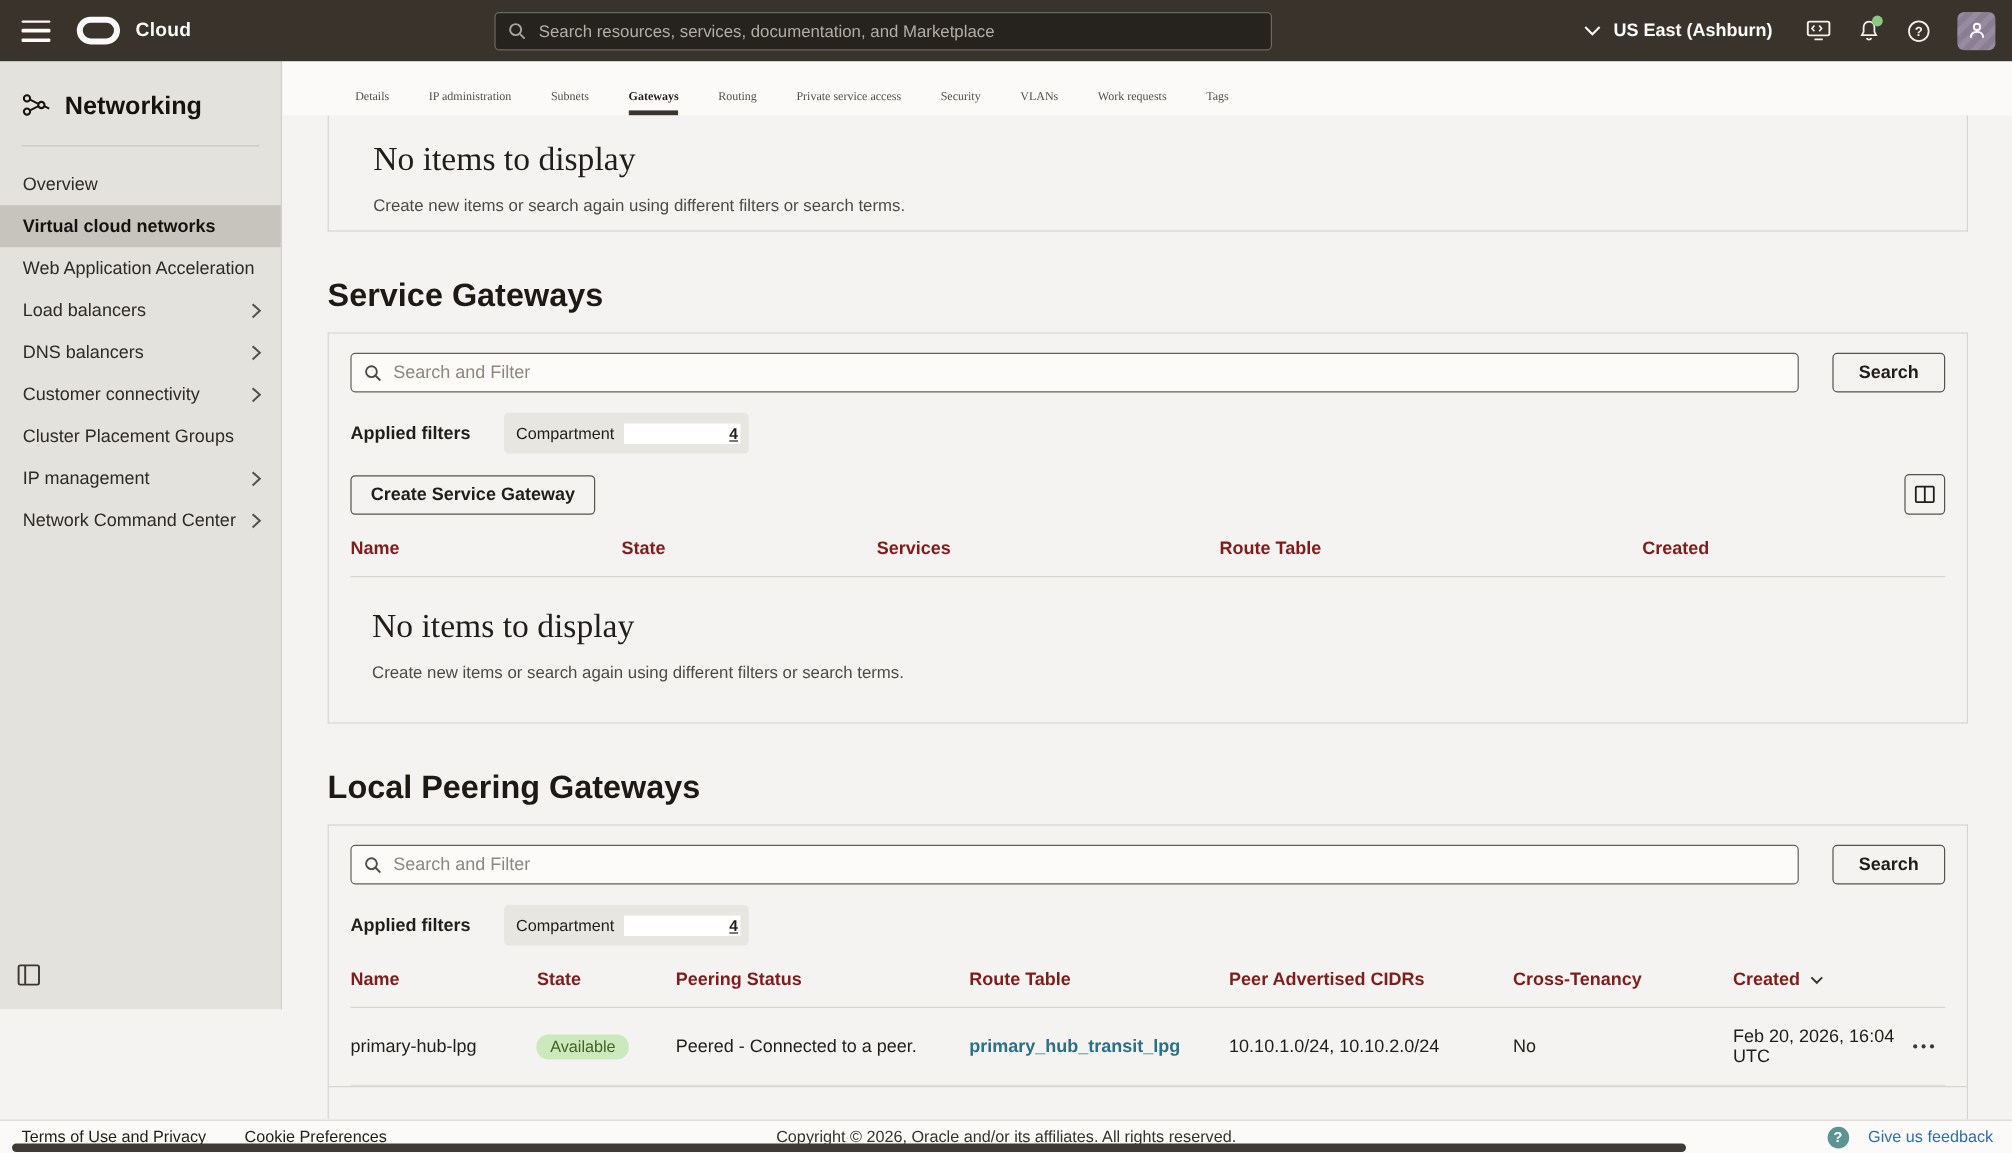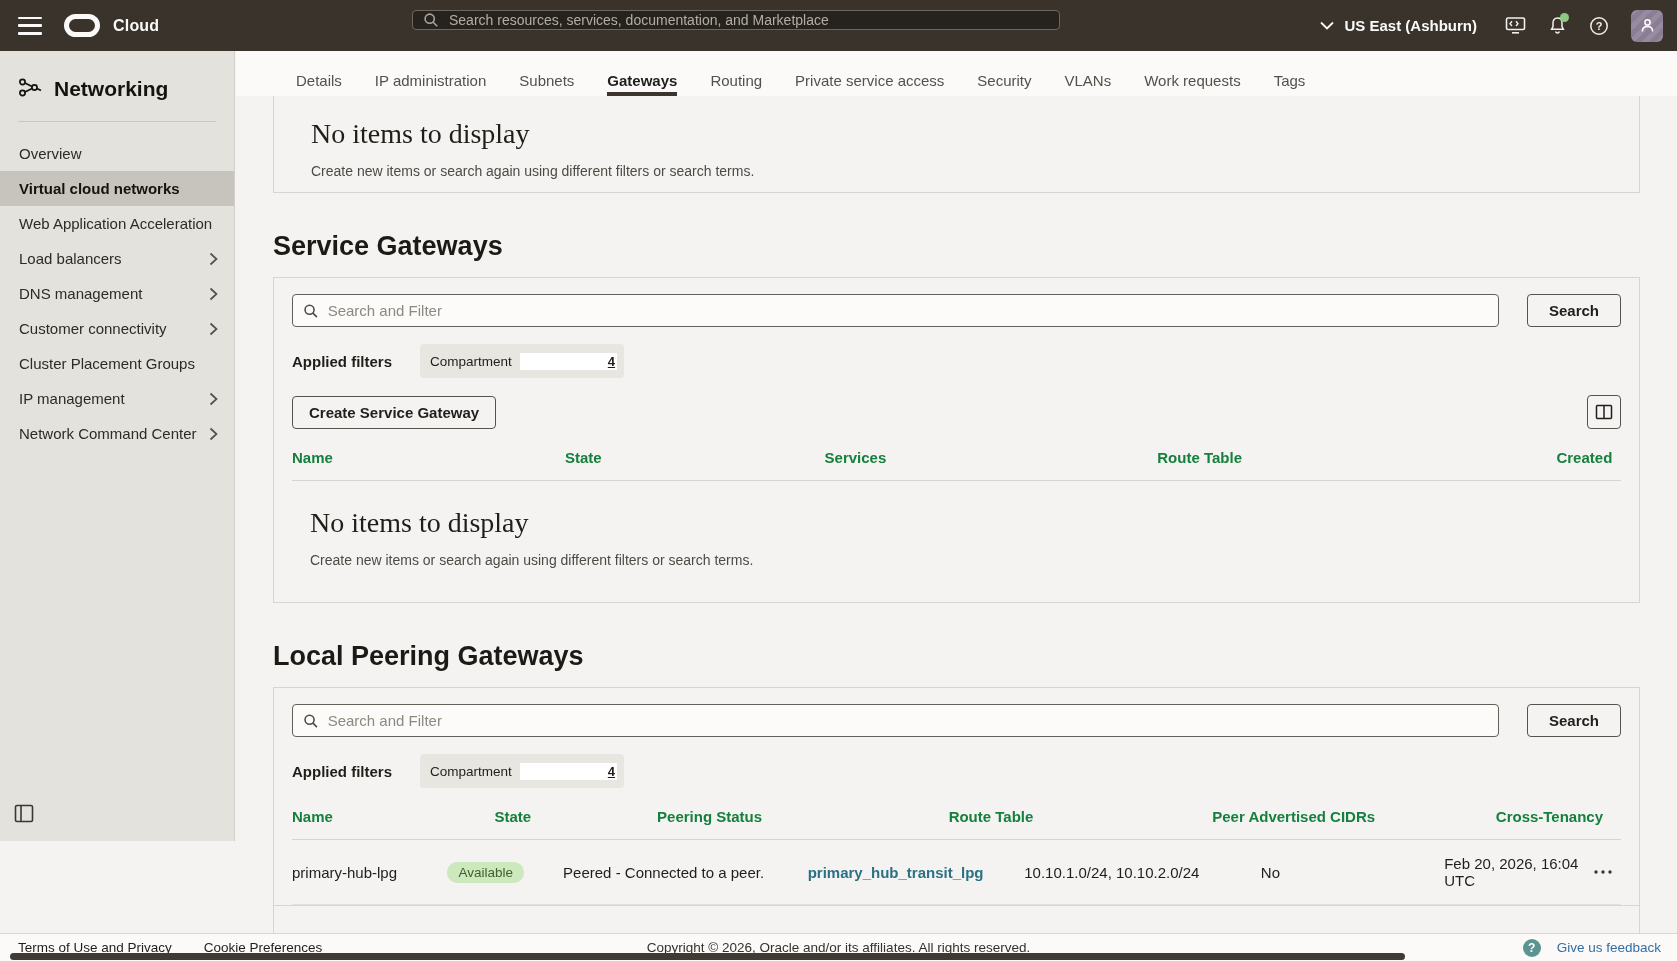--- a/index.html
+++ b/index.html
@@ -6,21 +6,21 @@
   html,body { width:1677px; height:961px; overflow:hidden; }
   body { font-family:"Liberation Sans", sans-serif; background:#f4f3f1; color:#211e1a; position:relative; }
 
   
   .topbar { position:absolute; top:0; left:0; width:1677px; height:51px; background:#39332c; display:flex; align-items:center; z-index:30; }
   .hamburger { width:24px; height:18px; display:flex; flex-direction:column; justify-content:space-between; margin-left:18px; cursor:pointer; }
   .hamburger div { height:2.5px; background:#fbfaf8; border-radius:1px; }
   .brand { display:flex; align-items:center; margin-left:22px; }
   .oracle-o { width:36px; height:23px; border:5.5px solid #fbfaf8; border-radius:12px; }
   .brand-name { color:#fbfaf8; font-size:16px; font-weight:600; margin-left:13px; letter-spacing:.2px; }
-  .top-search { position:absolute; left:412px; top:10px; width:648px; height:20px; background:#26231f; border:1px solid #6e675f; border-radius:4px; display:flex; align-items:center; padding:0 10px; }
+  .top-search { position:absolute; left:412px; top:10px; width:648px; height:32px; background:#26231f; border:1px solid #6e675f; border-radius:4px; display:flex; align-items:center; padding:0 10px; }
   .top-search svg { color:#aaa49c; flex:0 0 auto; }
   .top-search input { background:transparent; border:none; outline:none; color:#e8e5e1; font-size:14px; margin-left:10px; width:100%; font-family:inherit; }
   .top-search input::placeholder { color:#b3ada5; }
   .top-right { position:absolute; right:14px; top:0; height:51px; display:flex; align-items:center; gap:22px; }
   .region { display:flex; align-items:center; gap:10px; color:#fbfaf8; font-size:15px; font-weight:600; cursor:pointer; margin-right:6px; }
   .icon-btn { color:#f2f0ec; cursor:pointer; display:flex; align-items:center; position:relative; }
   .bell-dot { position:absolute; top:-3px; right:-2px; width:9px; height:9px; border-radius:50%; background:#8cc87e; }
   .avatar { width:32px; height:32px; border-radius:6px; background:#8a7e95; display:flex; align-items:center; justify-content:center; cursor:pointer;
             background-image:linear-gradient(135deg, rgba(255,255,255,.10) 25%, transparent 25%, transparent 50%, rgba(255,255,255,.10) 50%, rgba(255,255,255,.10) 75%, transparent 75%); background-size:14px 14px; }
 
@@ -30,21 +30,21 @@
   .sidebar-title { font-size:21px; font-weight:700; color:#16130f; }
   .sidebar-divider { height:1px; background:#c8c6c0; margin:0 18px; }
   .nav { margin-top:14px; }
   .nav-item { display:flex; align-items:center; justify-content:space-between; padding:9px 16px 9px 19px; font-size:15px; color:#2e2b26; cursor:pointer; }
   .nav-item.active { background:#c7c4be; font-weight:700; color:#16130f; }
   .nav-chevron { color:#55504a; display:flex; }
   .sidebar-collapse { position:absolute; left:14px; bottom:14px; color:#3b3731; cursor:pointer; }
 
   
   .tabbar { position:absolute; top:51px; left:236px; width:1441px; height:45px; background:#fbfaf8; display:flex; align-items:stretch; gap:33px; padding-left:60px; z-index:5; }
-  .tab { display:flex; align-items:center; font-size:15px; color:#55504a; cursor:pointer; border-bottom:4px solid transparent; padding-top:18px; }
+  .tab { display:flex; align-items:center; font-size:10px; color:#55504a; cursor:pointer; border-bottom:4px solid transparent; padding-top:18px;font-family:Liberation Serif, serif; }
   .tab.active { color:#211e1a; font-weight:700; border-bottom-color:#3b352e; }
 
   
   .main { position:absolute; top:96px; left:236px; width:1441px; height:837px; background:#f4f3f1; overflow:hidden; padding:0 37px 0 37px; }
   .partial-box { border-left:1px solid #d7d5d0; border-right:1px solid #d7d5d0; border-bottom:1px solid #d7d5d0; height:97px; padding:22px 37px; }
   .empty-title { font-family:"Liberation Serif", serif; font-size:28px; color:#211e1a; }
   .empty-caption { font-size:14px; color:#4e4a44; margin-top:13px; }
   .section-heading { font-size:27px; font-weight:700; color:#1d1a16; margin-top:38px; }
   .list-container { border:1px solid #d7d5d0; margin-top:15px; padding:16px 18px 0 18px; }
   .search-row { display:flex; align-items:center; gap:28px; }
@@ -54,21 +54,21 @@
   .filter-input input::placeholder { color:#8d8880; }
   .btn { background:transparent; border:1px solid #56524c; border-radius:4px; font-family:inherit; font-size:15px; font-weight:700; color:#211e1a; padding:7px 16px; cursor:pointer; }
   .search-btn { padding:7px 21px; }
   .applied-row { display:flex; align-items:center; gap:28px; margin-top:17px; }
   .applied-label { font-size:15px; font-weight:700; color:#211e1a; }
   .chip { background:#e8e6e1; border-radius:4px; height:34px; display:flex; align-items:center; padding:0 7px 0 10px; font-size:13.5px; color:#211e1a; cursor:pointer; }
   .chip .redact { display:inline-block; width:88px; height:17px; background:#ffffff; margin-left:8px; }
   .chip .chip-suffix { background:#ffffff; height:17px; display:flex; align-items:center; padding-right:2px; font-weight:700; text-decoration:underline; font-size:13px; }
   .actions-row { display:flex; align-items:center; justify-content:space-between; margin-top:17px; }
   .cols-btn { width:34px; height:34px; border:1px solid #56524c; border-radius:4px; background:transparent; display:flex; align-items:center; justify-content:center; cursor:pointer; color:#211e1a; }
-  .thead { display:grid; align-items:center; font-size:15px; font-weight:700; color:#15803d; margin-top:20px; padding:0 0 14px 0; border-bottom:1px solid #d7d5d0;gap:47px; }
+  .thead { display:grid; align-items:center; font-size:15px; font-weight:700; color:#7f1d1d; margin-top:20px; padding:0 0 14px 0; border-bottom:1px solid #d7d5d0; }
   .thead-sg { grid-template-columns:17% 16% 21.5% 26.5% auto; }
   .thead-lpg, .trow-lpg { grid-template-columns:11.7% 8.7% 18.4% 16.3% 17.8% 13.8% auto 40px; }
   .th { display:flex; align-items:center; gap:8px; }
   .table-empty { padding:26px 18px 34px 18px; }
   .trow { display:grid; align-items:center; font-size:15px; color:#211e1a; padding:15px 0; border-bottom:1px solid #e3e1dc; }
   .pill { display:inline-block; background:#cbe9bd; color:#44602c; font-size:13.5px; border-radius:10px; padding:3px 11px; }
   .cell-link { color:#2b7185; font-weight:700; text-decoration:none; cursor:pointer; }
   .row-actions { display:flex; justify-content:flex-end; padding-right:8px; color:#3a3631; cursor:pointer; }
   .pagination { display:flex; align-items:center; margin:0 -18px; padding:14px 18px 15px 18px; border-top:1px solid #d7d5d0; }
 
@@ -164,21 +164,21 @@
       </div>
     <div class="nav-item">
         <span>Load balancers</span>
         <span class="nav-chevron">
           <svg width="9" height="14" viewBox="0 0 9 14">
             <polyline points="1.5,1.5 7.5,7 1.5,12.5" fill="none" stroke="currentColor" stroke-width="1.7"></polyline>
           </svg>
         </span>
       </div>
     <div class="nav-item">
-        <span>DNS management</span>
+        <span>DNS balancers</span>
         <span class="nav-chevron">
           <svg width="9" height="14" viewBox="0 0 9 14">
             <polyline points="1.5,1.5 7.5,7 1.5,12.5" fill="none" stroke="currentColor" stroke-width="1.7"></polyline>
           </svg>
         </span>
       </div>
     <div class="nav-item">
         <span>Customer connectivity</span>
         <span class="nav-chevron">
           <svg width="9" height="14" viewBox="0 0 9 14">

